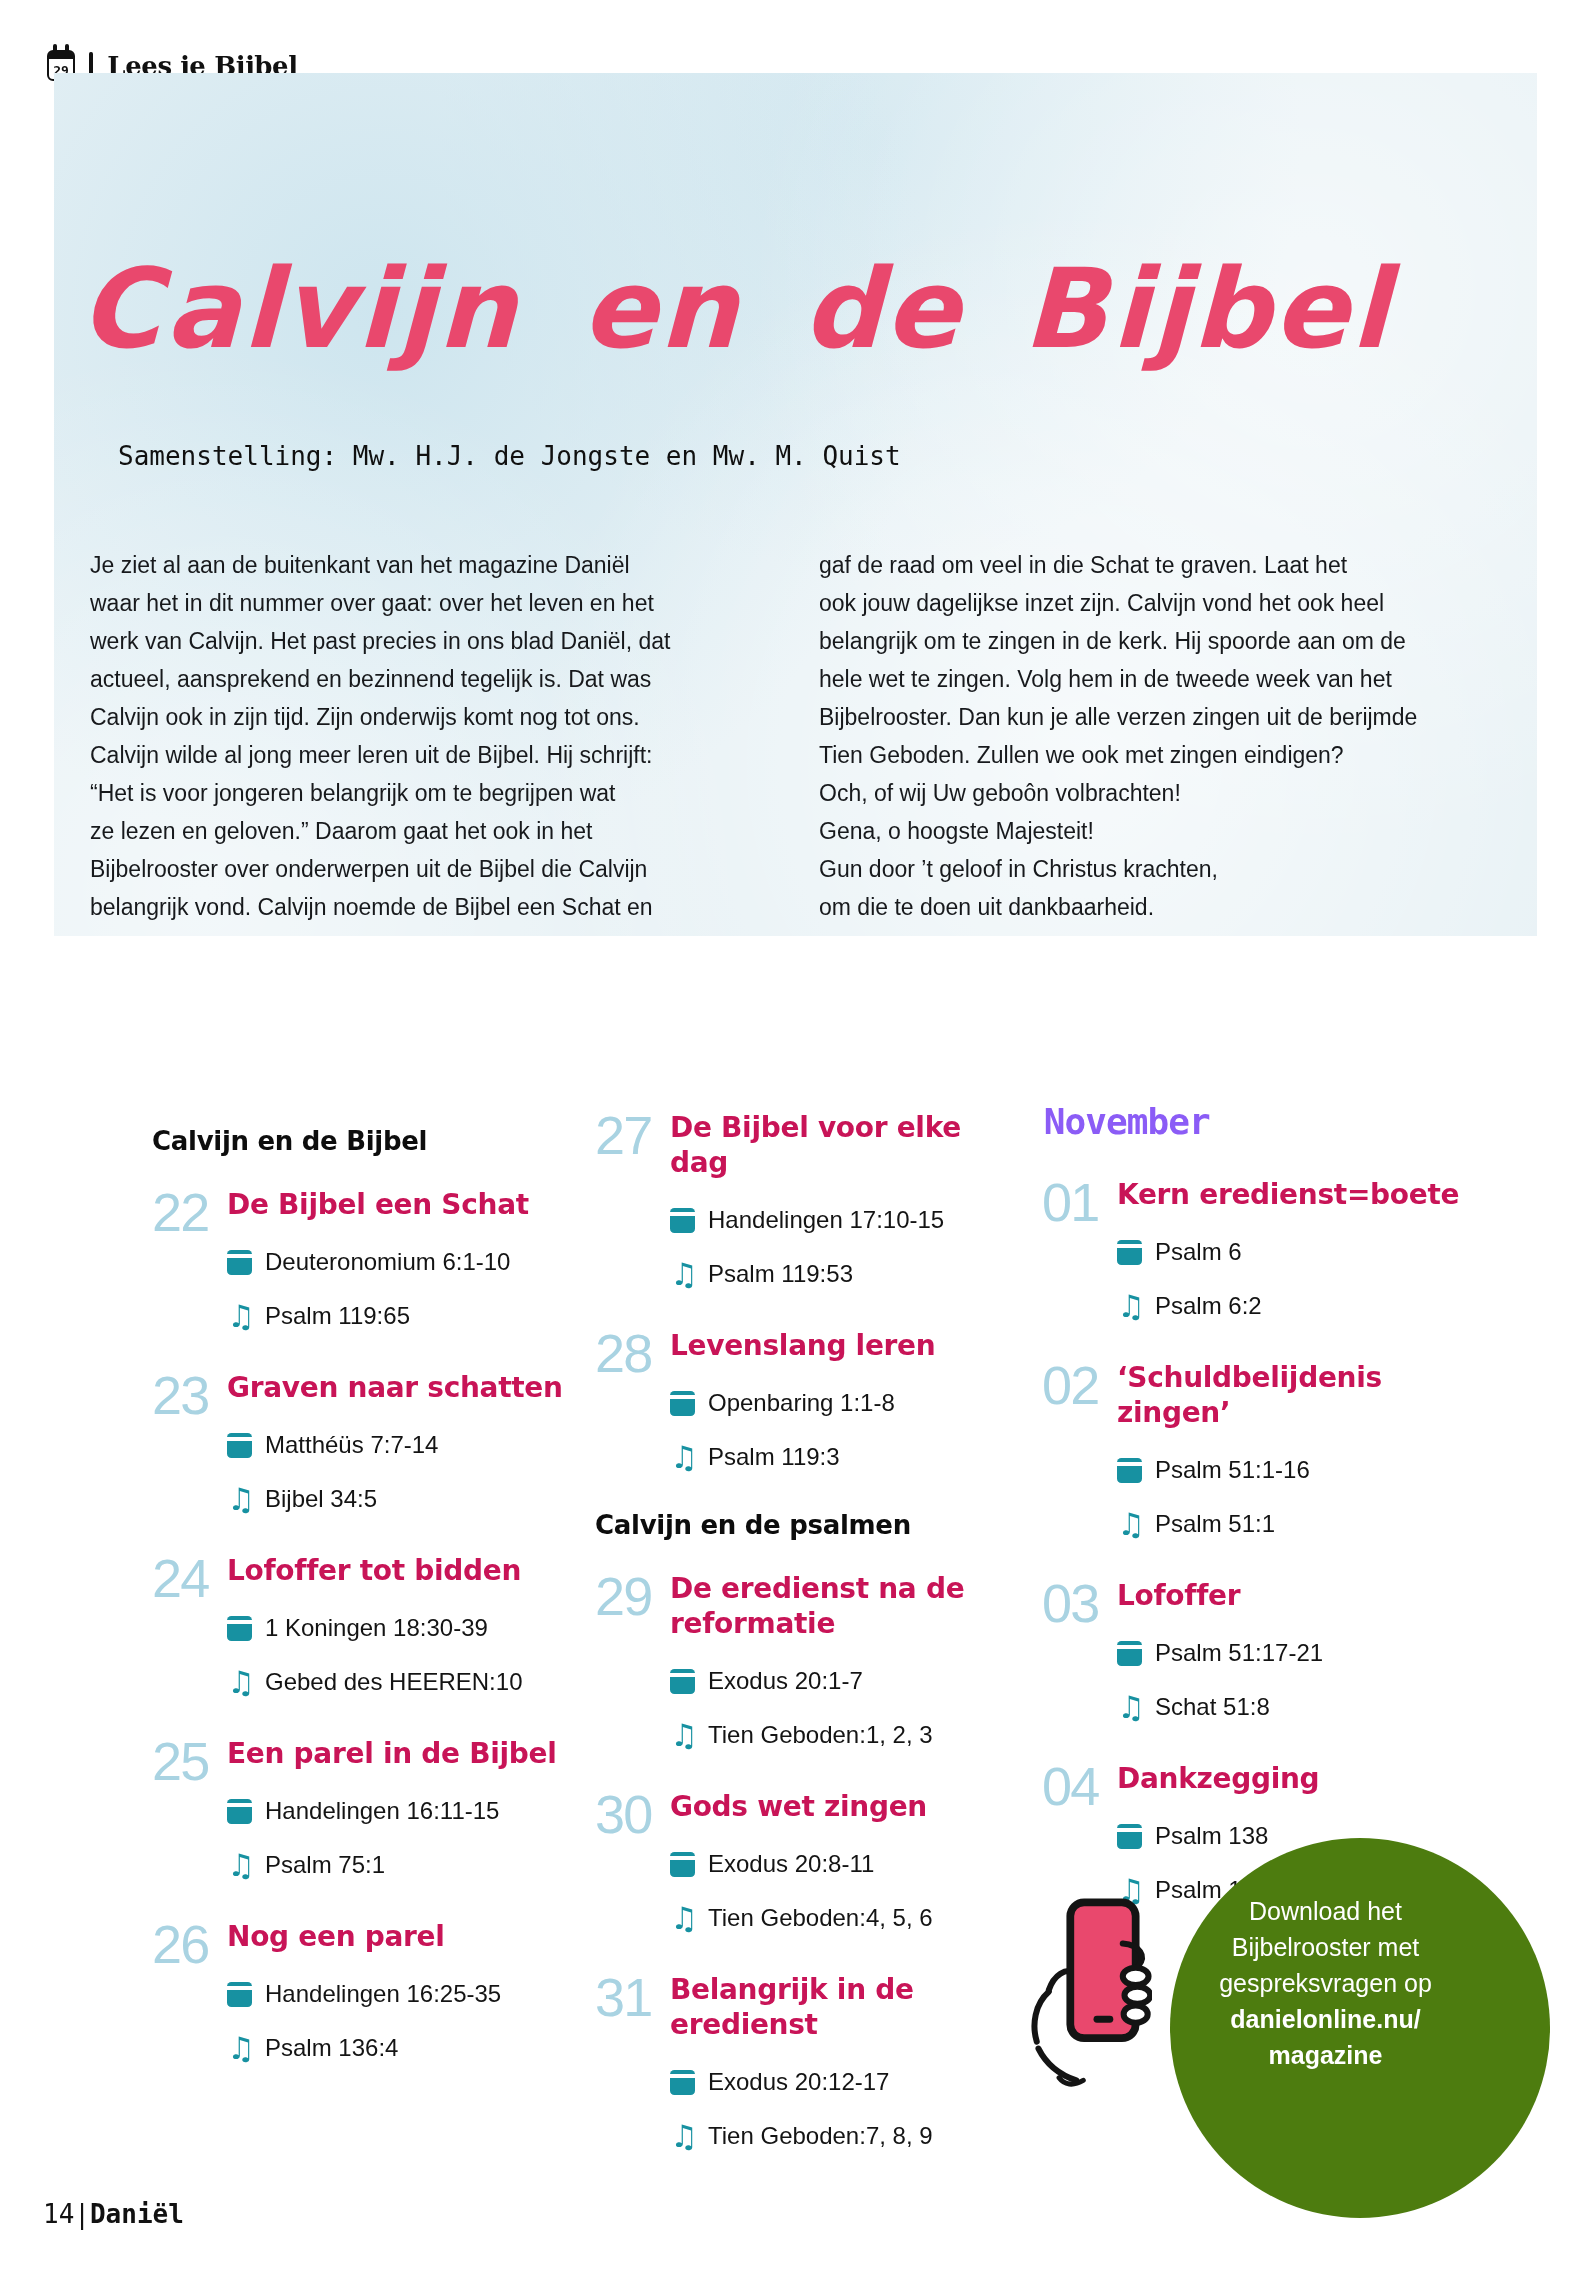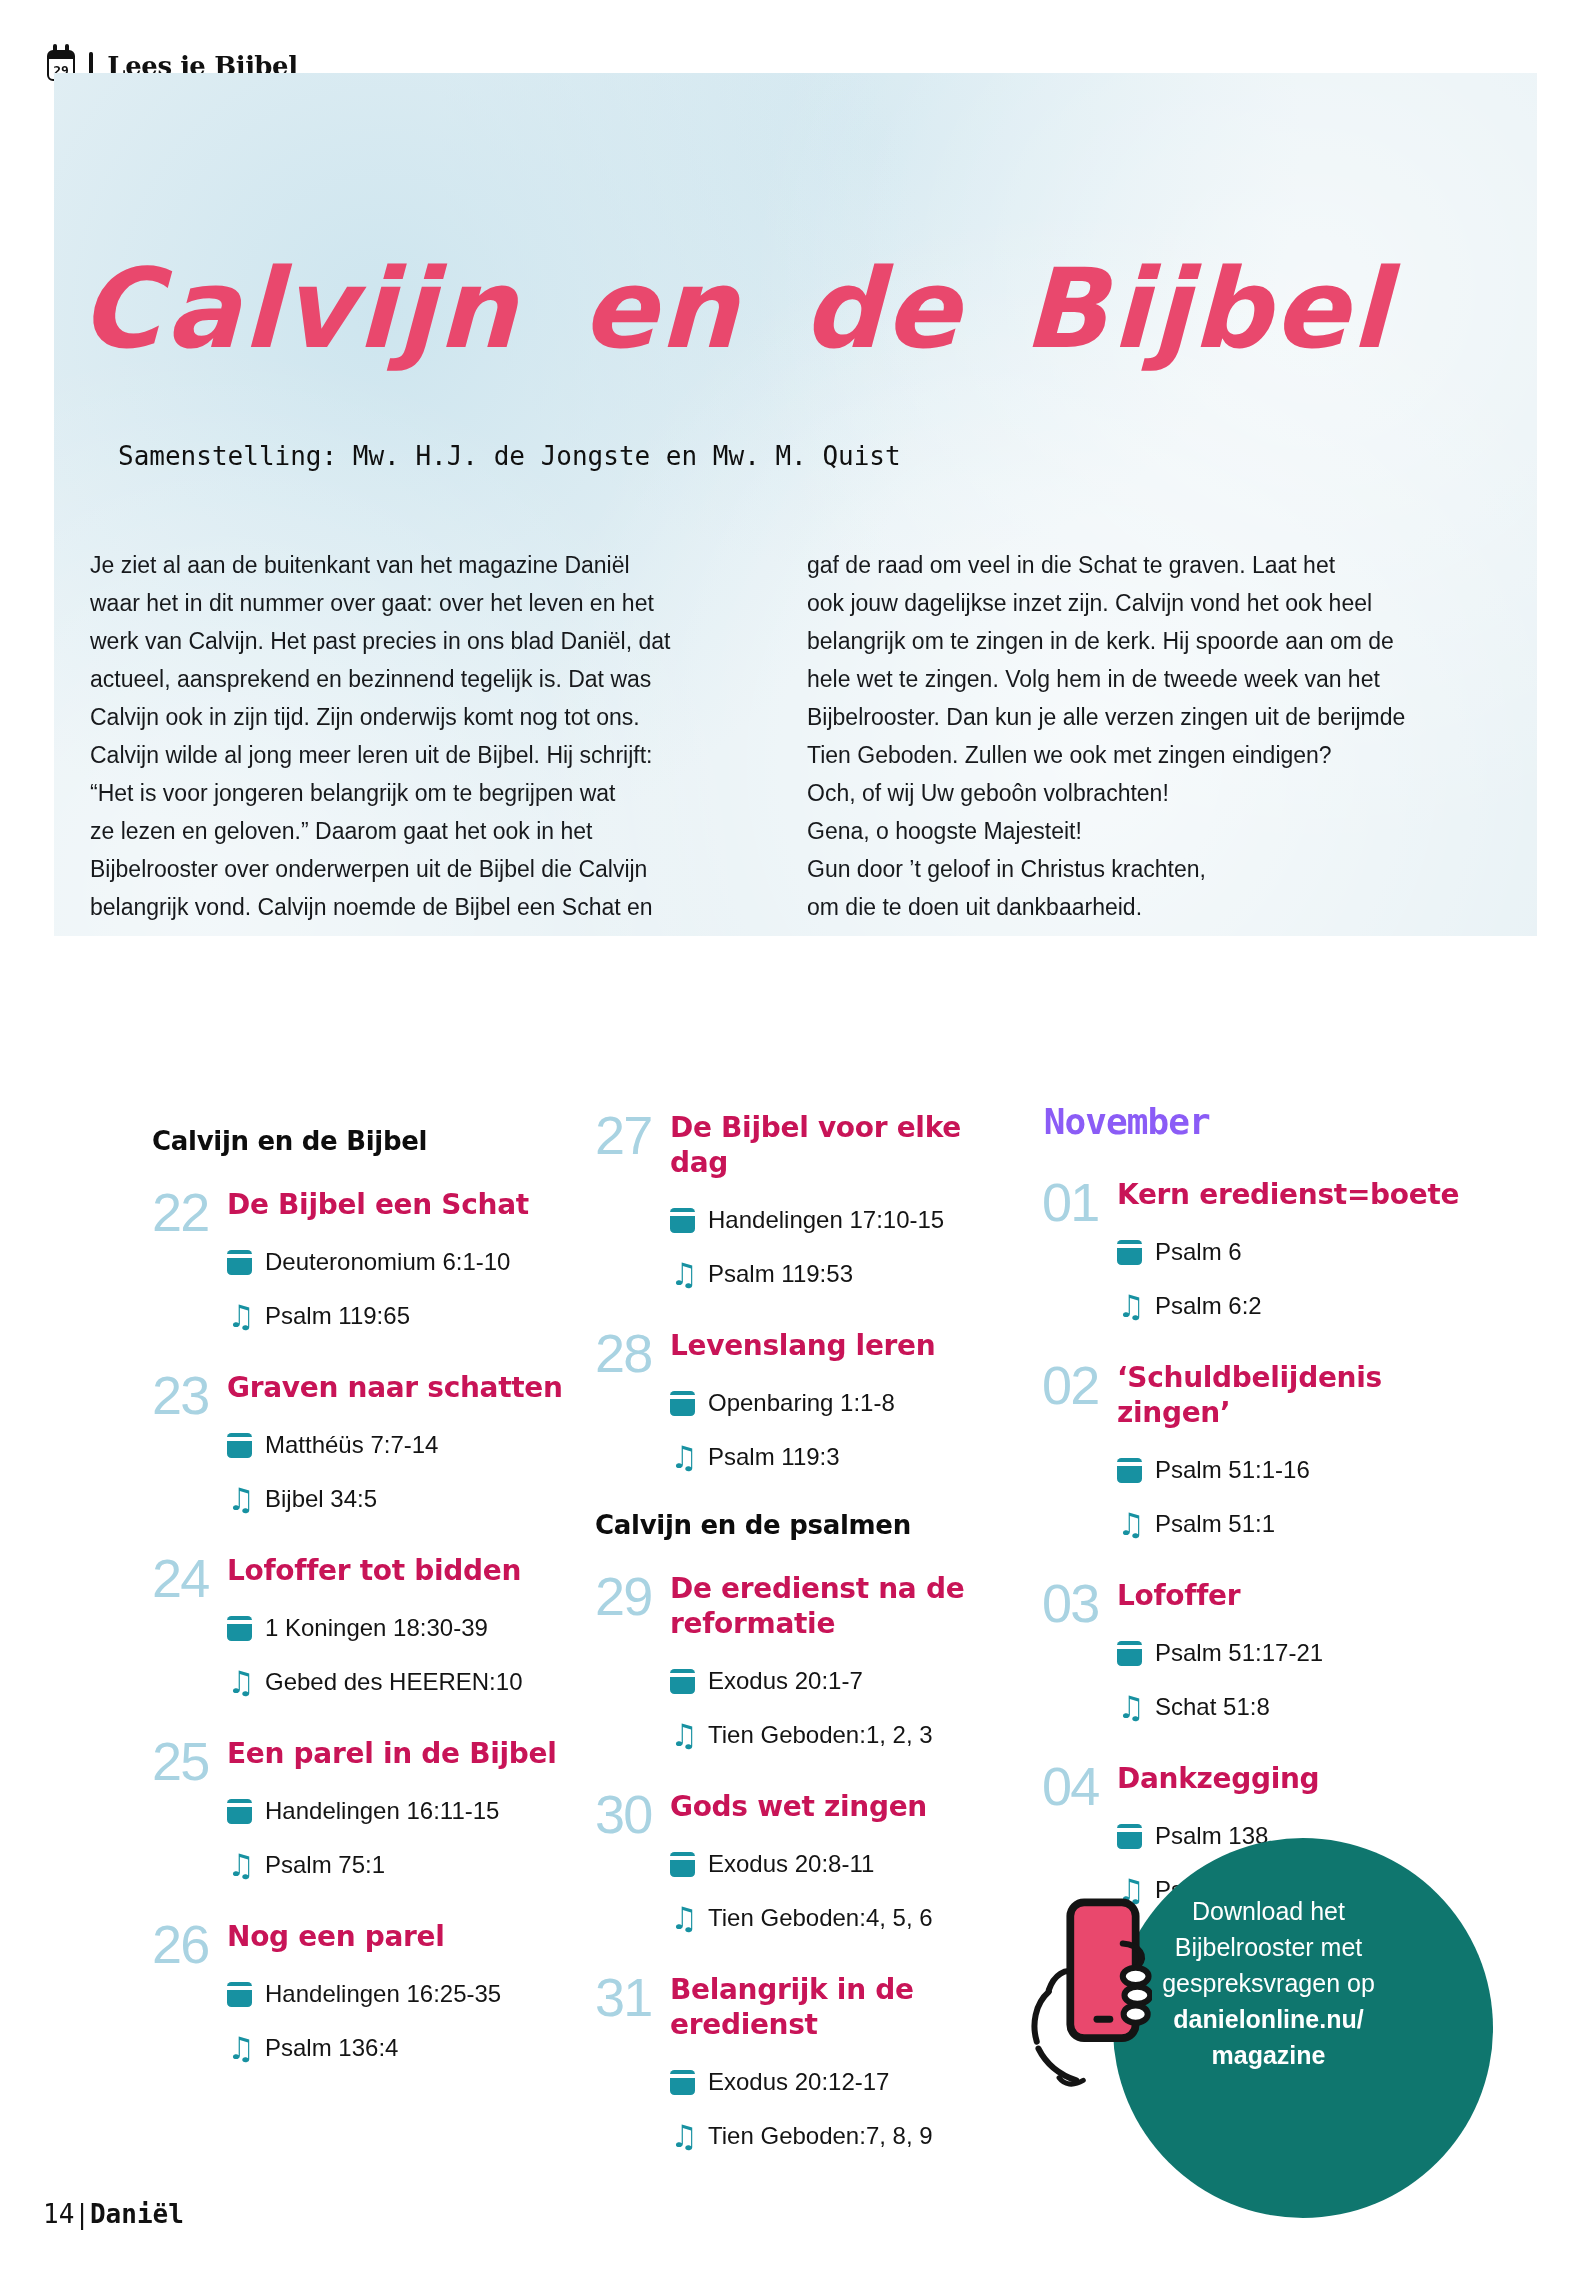--- a/index.html
+++ b/index.html
@@ -21,21 +21,21 @@
     background-image:
       radial-gradient(circle at 70% 80%, rgba(255,255,255,.65), rgba(255,255,255,0) 45%),
       radial-gradient(circle at 10% 95%, rgba(255,255,255,.5), rgba(255,255,255,0) 35%),
       radial-gradient(circle at 85% 25%, rgba(255,255,255,.55), rgba(255,255,255,0) 40%),
       radial-gradient(circle at 22% 28%, rgba(203,228,238,.9), rgba(203,228,238,0) 42%),
       radial-gradient(circle at 55% 8%, rgba(207,230,239,.8), rgba(207,230,239,0) 38%);}
   .hero-title{position:absolute;left:36px;top:181px;width:1433px;
     font:800 110px/1 "DejaVu Sans",sans-serif;font-style:italic;color:#e9486d;
     transform:skewX(-4deg);letter-spacing:2.6px;word-spacing:22.4px;white-space:nowrap;}
   .byline{position:absolute;left:64px;top:368px;font:400 26px "DejaVu Sans Mono",monospace;color:#101010;}
-  .intro{position:absolute;left:36px;top:473px;display:flex;gap:12px;}
+  .intro{position:absolute;left:36px;top:473px;display:flex;gap:24px;}
   .intro-col{font:400 23px/38px "Liberation Sans",sans-serif;color:#17191c;}
   .intro-left{width:705px;}
   .intro-right{width:690px;}
   .prelines{white-space:pre-line;}
 
   
   .col{position:absolute;width:436px;}
   #col1{left:152px;top:1127px;}
   #col2{left:595px;top:1110px;}
   #col3{left:1042px;top:1103px;}
@@ -47,22 +47,22 @@
   .ebody{flex:1;}
   .t{margin:0 0 7px 0;font:800 28px/35px "DejaVu Sans",sans-serif;color:#c81457;letter-spacing:-0.3px;white-space:pre-line;}
   .r{display:flex;align-items:center;margin-top:26px;}
   .bicon{width:25px;height:25px;flex:none;margin-right:13px;border-radius:4.3px;
     background:linear-gradient(180deg,#1791a1 0 4.3px,#ffffff 4.3px 7.8px,#1791a1 7.8px 100%);}
   .nicon{width:25px;flex:none;margin-right:13px;color:#1791a1;font-family:"DejaVu Sans",sans-serif;font-size:31px;line-height:25px;}
   .nicon::before{content:"♫";}
   .rtext{font:400 24px "Liberation Sans",sans-serif;color:#141414;}
 
   
-  .badge-circle{position:absolute;left:1113px;top:1838px;width:380px;height:380px;border-radius:50%;
-    background:#0f766e;box-sizing:border-box;padding:55px 69px 0 0;}
+  .badge-circle{position:absolute;left:1170px;top:1838px;width:380px;height:380px;border-radius:50%;
+    background:#4d7c0f;box-sizing:border-box;padding:55px 69px 0 0;}
   .badge-inner{width:311px;text-align:center;color:#fff;}
   .badge-top{font:400 25px/36px "Liberation Sans",sans-serif;}
   .badge-url{font:700 25px/36px "Liberation Sans",sans-serif;}
   .phone-wrap{position:absolute;left:1023px;top:1890px;width:129px;height:207px;}
 
   
   .footer{position:absolute;left:43px;top:2199px;display:flex;align-items:baseline;
     font:400 26px "DejaVu Sans Mono",monospace;color:#111;}
   .footer b{font-weight:800;}
   .fsep{font-weight:400;}

